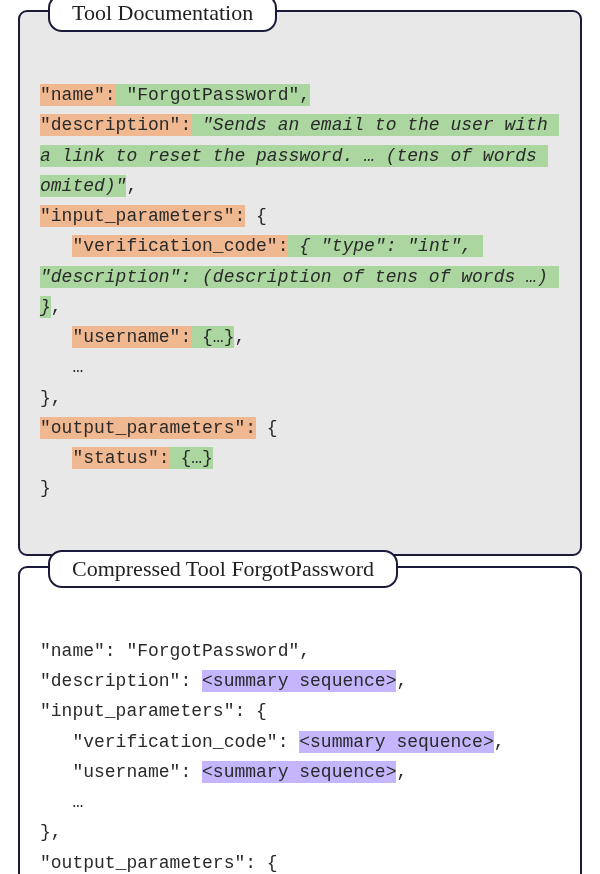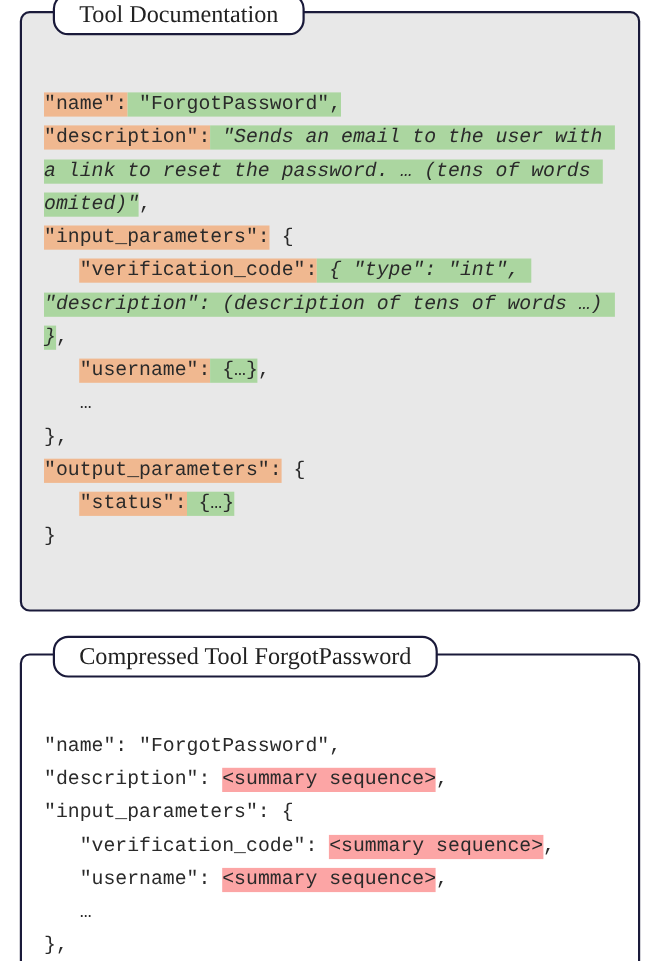--- a/index.html
+++ b/index.html
@@ -13,21 +13,21 @@
       background: #ffffff;
       font-family: Georgia, 'Times New Roman', serif;
       padding: 10px 18px;
     }
     .panel {
       border: 2px solid #1a1a3a;
       border-radius: 9px;
       background: #e8e8e8;
       position: relative;
       padding: 38px 20px 20px 20px;
-      margin-bottom: 38px;
+      margin-bottom: 10px;
     }
     .panel-white {
       background: #ffffff;
     }
     .panel-title {
       position: absolute;
       top: -18px;
       left: 28px;
       background: #ffffff;
       border: 2px solid #1a1a3a;
@@ -47,21 +47,21 @@
     }
     .hl-orange {
       background: #f0b890;
       padding: 1px 0;
     }
     .hl-green {
       background: #abd6a0;
       padding: 1px 0;
     }
     .hl-yellow {
-      background: #fca5a5;
+      background: #c4b5fd;
       padding: 1px 0;
     }
     .italic {
       font-style: italic;
     }
   </style>
 </head>
 <body>
 
 <div class="panel">

